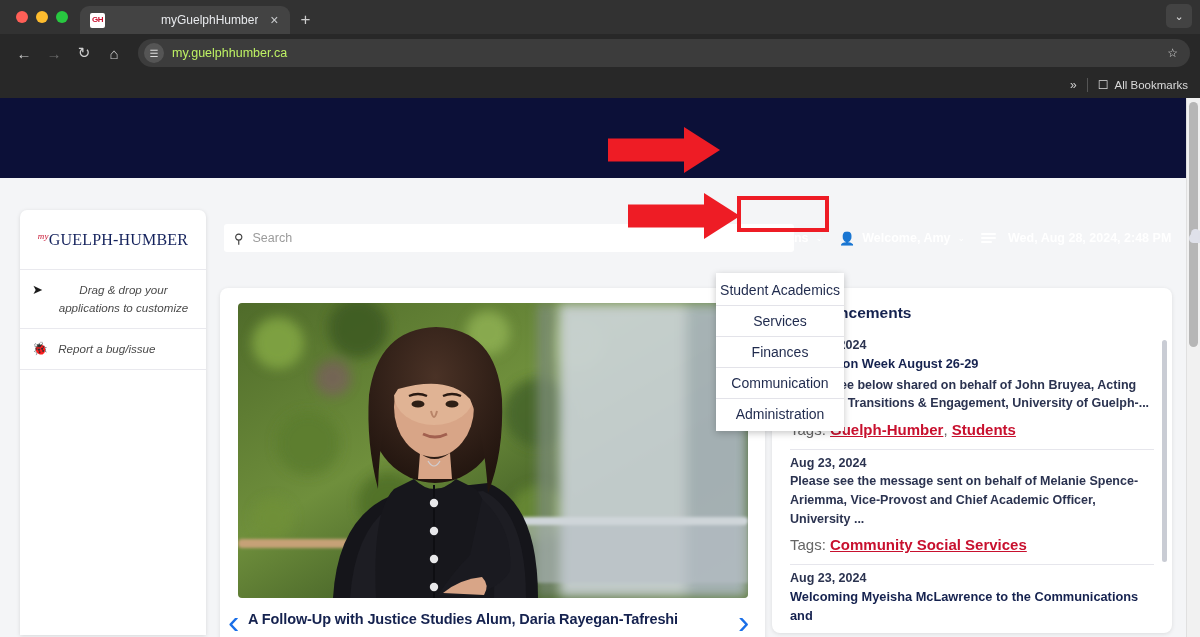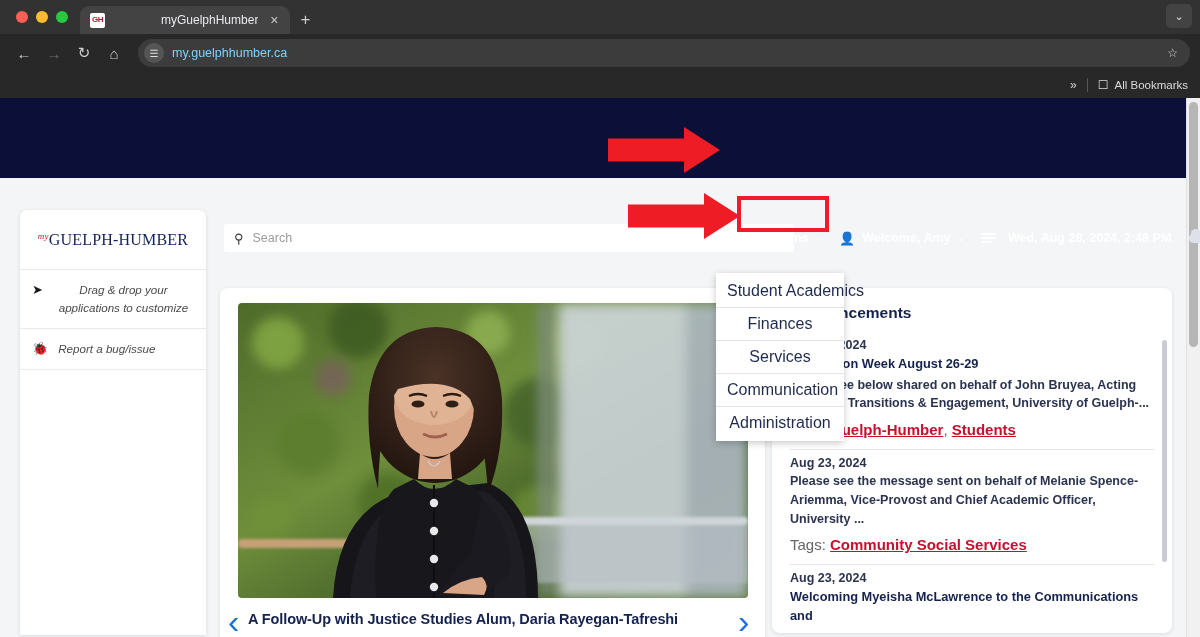--- a/index.html
+++ b/index.html
@@ -46,21 +46,21 @@
             color:#cfcfcf; font-size:15px; border-radius:50%; }
   .navbtn.dim { color:#6d6d6d; }
   .omnibox {
     flex:1; height:28px; background:#3c3c3c; border-radius:15px; margin-left:8px;
     display:flex; align-items:center; padding:0 12px 0 6px; gap:8px;
   }
   .omni-icon{
     width:20px;height:20px;border-radius:50%;background:#555;color:#ddd;
     font-size:10px;display:flex;align-items:center;justify-content:center;
   }
-  .omni-url{ color:#7dd3fc; font-size:12.5px; flex:1;}
+  .omni-url{ color:#bef264; font-size:12.5px; flex:1;}
   .omni-star{ color:#d6d6d6; font-size:12px; }
 
   .bookmarkbar{
     height:26px; background:#282828; display:flex; align-items:center;
     justify-content:flex-end; padding-right:12px; gap:10px;
   }
   .bm-chev{ color:#cfcfcf; font-size:12px; }
   .bm-sep{ width:1px;height:14px;background:#555; }
   .bm-all{ display:flex;align-items:center;gap:6px; color:#dadada; font-size:11.5px;}
   .bm-folder{ font-size:12px; }
@@ -180,21 +180,21 @@
     background:#b6b6b6; border-radius:5px;
   }
 
   
   .dropdown{
     position:absolute; left:716px; top:175px; width:128px;
     background:#ffffff; box-shadow:0 2px 7px rgba(0,0,0,.22); z-index:40;
     padding:2px 0;
   }
   .dd-item{
-    font-size:16px; color:#1f2a4d; text-align:center; padding:7px 11px;
+    font-size:14px; color:#1f2a4d; text-align:center; padding:7px 4px;
     border-bottom:1px solid #e3e3e9; white-space:nowrap;
   }
   .dd-item:last-child{ border-bottom:none; }
 
   
   .ann-box{
     position:absolute; border:4px solid #ee1c25; z-index:60;
   }
   #hl-services{ left:737px; top:196px; width:92px; height:36px; }
 
@@ -412,22 +412,22 @@
         </span>
       <span class="datetime">Wed, Aug 28, 2024, 2:48 PM</span>
       <span class="weather">
         <span class="cloud"></span>
 
       </span>
     </div>
 
     <div class="dropdown">
       <div class="dd-item">Student Academics</div>
+      <div class="dd-item">Services</div>
       <div class="dd-item">Finances</div>
-      <div class="dd-item">Services</div>
       <div class="dd-item">Communication</div>
       <div class="dd-item">Administration</div>
     </div>
 
     <div class="page-scroll-track">
       <div class="page-scroll-thumb"></div>
     </div>
   </div>
 
   <div class="ann-box" id="hl-services"></div>

